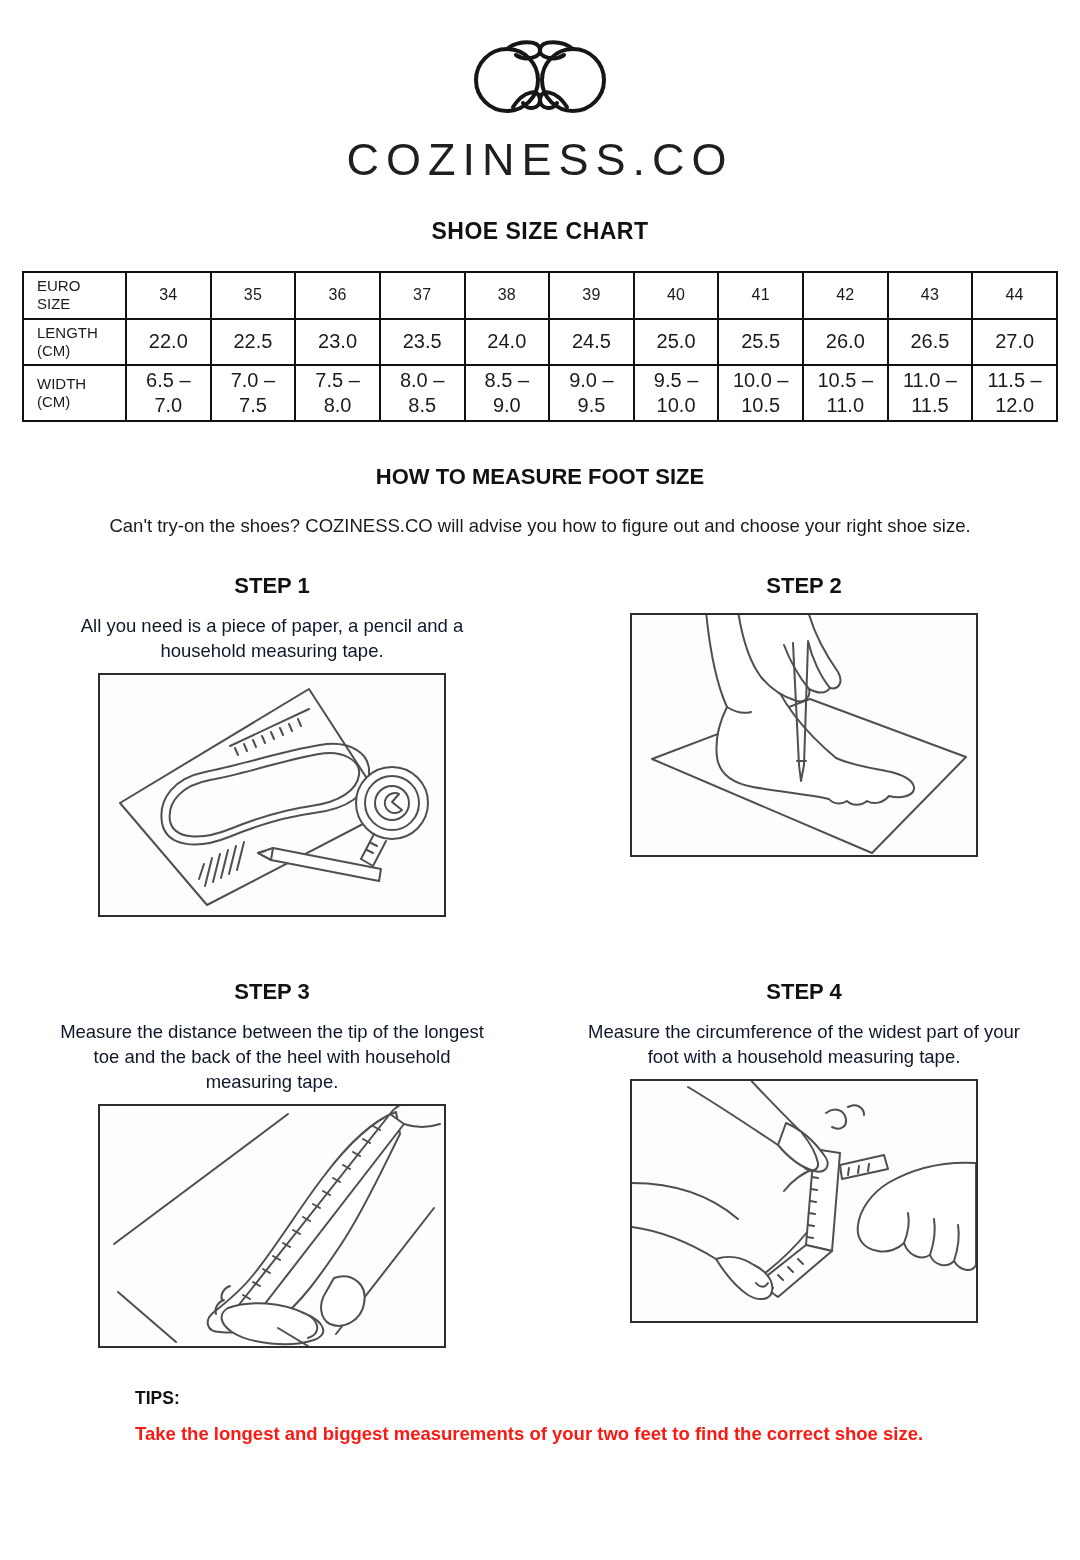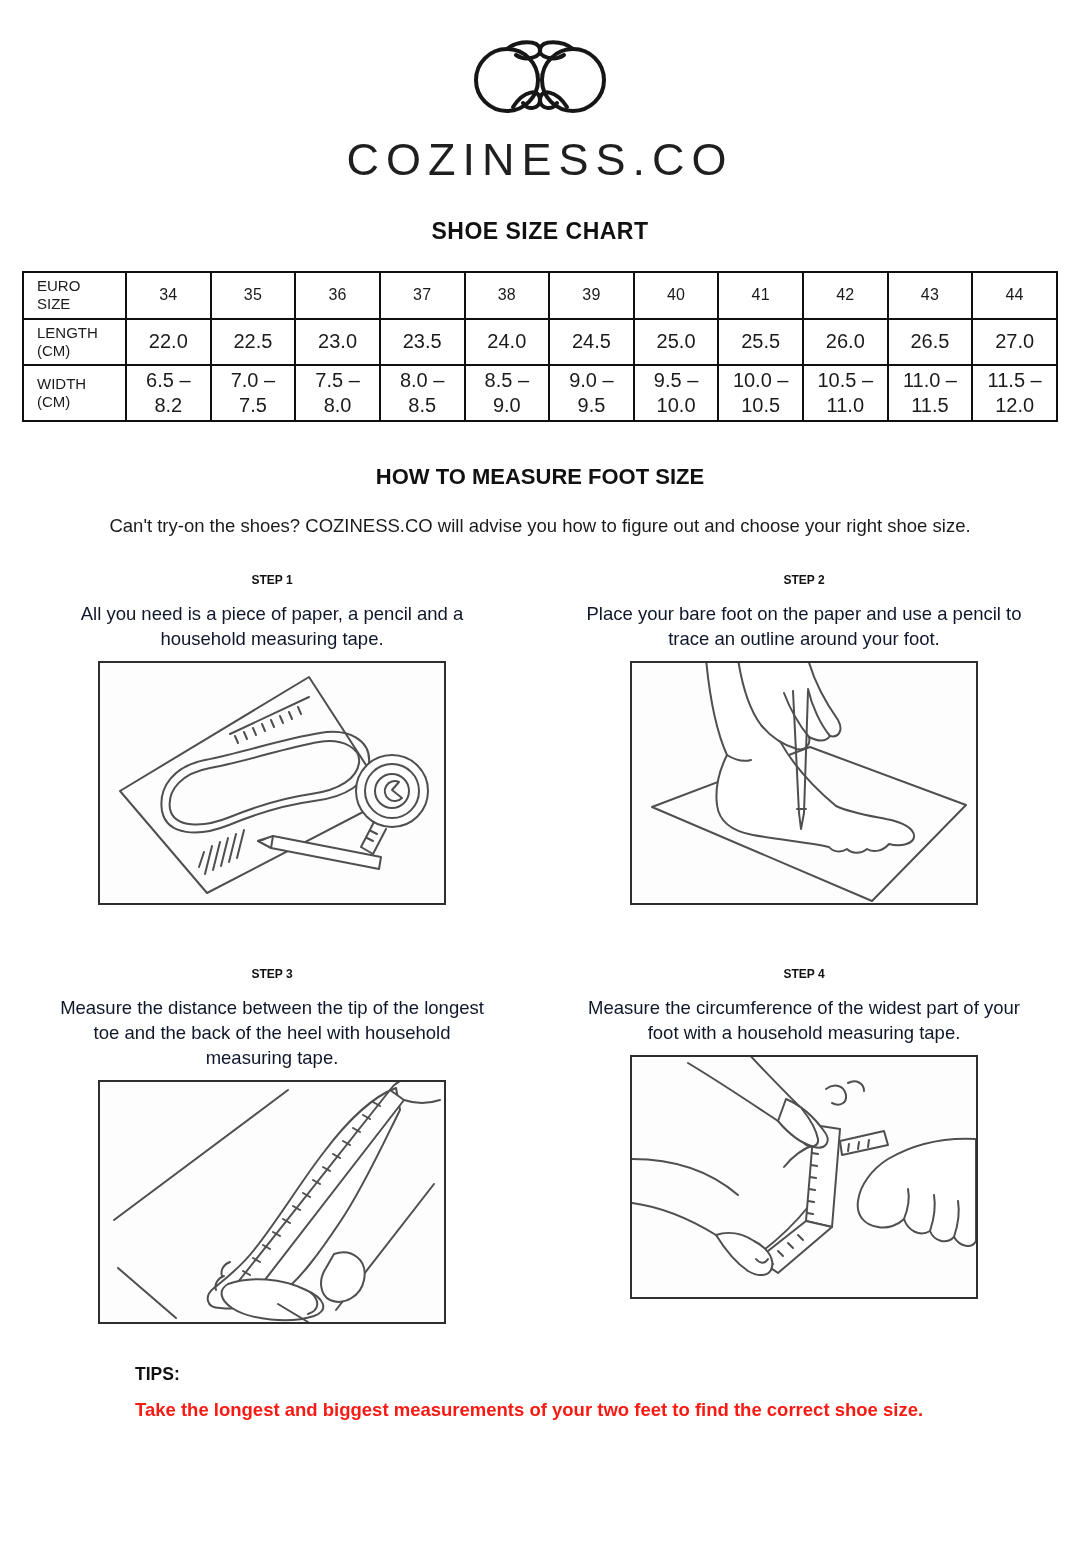--- a/index.html
+++ b/index.html
@@ -43,21 +43,21 @@
   
   .howto-title{margin:42px 0 17px;text-align:center;font-size:22px;font-weight:700;color:#111;}
   .intro{margin:25px 30px 0;text-align:center;font-size:18.5px;color:#1b1b1b;}
 
   .steps-grid{
     display:grid;grid-template-columns:440px 440px;column-gap:92px;
     margin:36px 0 0 52px;
   }
   .steps-grid.row2{margin-top:62px;}
   .step{text-align:center;}
-  .step-label{margin:0 0 14px;font-size:12px;font-weight:700;color:#111;}
+  .step-label{margin:0 0 14px;font-size:22px;font-weight:700;color:#111;}
   .step-text{margin:0;font-size:18.5px;line-height:25px;color:#0f172a;}
   .illus{
     width:344px;height:240px;border:2px solid #2e2e2e;background:#fdfdfd;
     margin:10px auto 0;
   }
   .illus svg{display:block;width:344px;height:240px;}
 
   
   .tips-label{margin:40px 0 0 135px;font-size:17.5px;font-weight:700;color:#111;}
   .tips-text{margin:24px 0 0 135px;font-size:18.5px;font-weight:700;}
@@ -112,21 +112,21 @@
           <td>25.0</td>
           <td>25.5</td>
           <td>26.0</td>
           <td>26.5</td>
           <td>27.0</td>
         </tr>
         <tr>
           <th>WIDTH
 (CM)</th>
           <td>6.5 –
-8.2</td>
+7.0</td>
           <td>7.0 –
 7.5</td>
           <td>7.5 –
 8.0</td>
           <td>8.0 –
 8.5</td>
           <td>8.5 –
 9.0</td>
           <td>9.0 –
 9.5</td>
@@ -164,21 +164,20 @@
           <circle class="skf" cx="292" cy="128" r="36"></circle>
           <circle class="sk" cx="292" cy="128" r="27"></circle>
           <circle class="sk" cx="292" cy="128" r="17"></circle>
           <path class="sk" d="M299 119 A10 10 0 1 0 302 135 L292 127 Z"></path>
           <path class="sk" d="M274 159 L261 184 M286 166 L273 191 M261 184 L273 191 M271 168 L277 171 M267 175 L273 178"></path>
         </svg>
       </div>
     </div>
     <div class="step">
       <h3 class="step-label">STEP 2</h3>
-      <p class="step-text">Place your bare foot on the paper and use a pencil to trace an outline around your foot.</p>
       <div class="illus">
         <svg viewBox="0 0 344 240" aria-hidden="true">
           <path class="sk" d="M20 144 L178 84 L334 142 L240 238 Z"></path>
           <path class="skf" d="M74 -4 C78 38 85 70 95 92 C87 108 83 126 85 142 C87 158 99 168 121 172 C149 177 181 180 197 184 C201 189 209 190 215 186 C220 191 229 191 235 186 C242 190 251 188 257 181 C269 184 281 181 282 174 C283 166 271 159 254 156 C239 153 219 150 204 143 C174 118 149 88 137 54 C139 40 142 22 145 -4 Z"></path>
           <path class="sk" d="M95 92 C103 97 112 99 119 97"></path>
           <path class="skf" d="M106 -4 C110 22 117 46 129 62 C139 74 151 82 165 86 C173 88 179 82 177 74 C185 78 193 80 198 73 C206 75 212 68 206 57 C194 40 182 18 176 -4 Z"></path>
           <path class="sk" d="M177 74 C168 63 158 46 152 30 M198 73 C189 62 180 44 176 26"></path>
           <path class="sk" d="M161 28 L167 150 M176 28 L172 150 M167 150 L169 166 L172 150 M165 146 L174 146"></path>
         </svg>
       </div>

